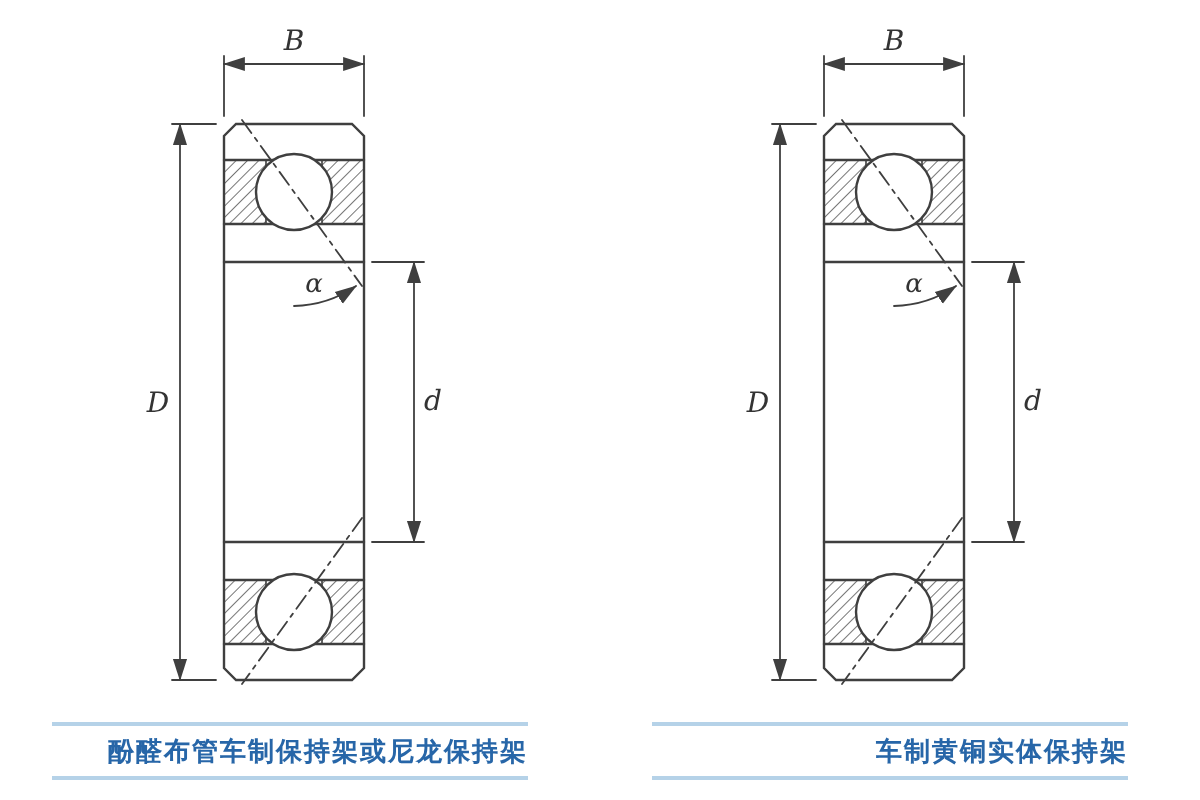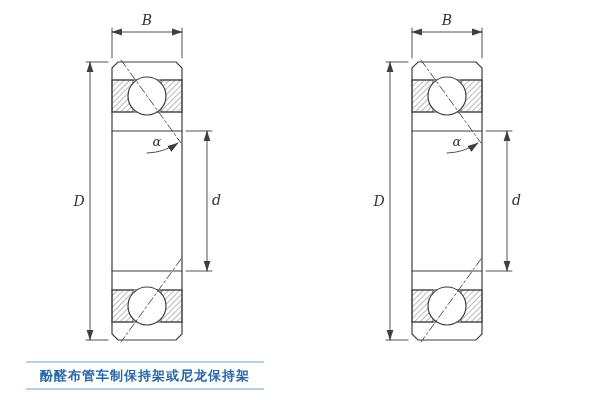--- a/index.html
+++ b/index.html
@@ -5,21 +5,21 @@
   html,body{margin:0;padding:0;background:#ffffff;}
   .canvas{
     position:relative;width:600px;height:400px;background:#ffffff;
     font-family:"Liberation Sans",sans-serif;overflow:hidden;
   }
   .diagram-svg{position:absolute;left:0;top:0;}
   .caption{
     position:absolute;top:361px;width:238px;height:29px;box-sizing:border-box;
     border-top:2px solid #b5d2e8;border-bottom:2px solid #b5d2e8;
     color:#2766a8;font-size:13px;font-weight:bold;letter-spacing:1px;
-    text-align:center;line-height:25px;white-space:nowrap;
+    text-align:right;line-height:25px;white-space:nowrap;
   }
   .cap-left{left:26px;}
   .cap-right{left:326px;}
   text{font-family:"DejaVu Serif",serif;font-style:italic;fill:#333;stroke:none;}
 </style>
 </head>
 <body>
 
 <div class="canvas">
 
@@ -86,13 +86,14 @@
       <g stroke-width="0.9">
         <path d="M 147,153 A 57,57 0 0 0 178,143" marker-end="url(#arrE)"></path>
         <text x="157" y="146" text-anchor="middle" font-size="13">α</text>
       </g>
     </g>
 
     <use href="#bearing" x="300"></use>
   </svg>
 
   <div class="caption cap-left">酚醛布管车制保持架或尼龙保持架</div>
+  <div class="caption cap-right">车制黄铜实体保持架</div>
 </div>
 
 </body></html>

